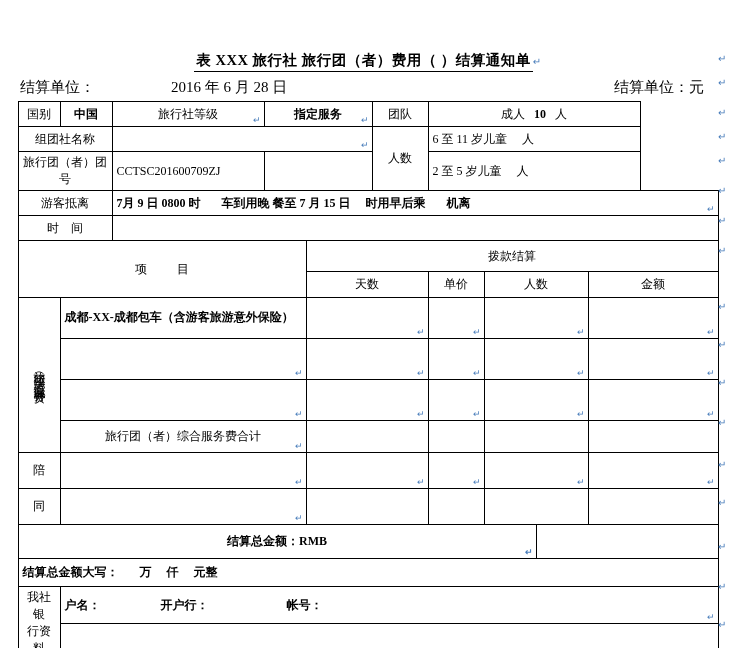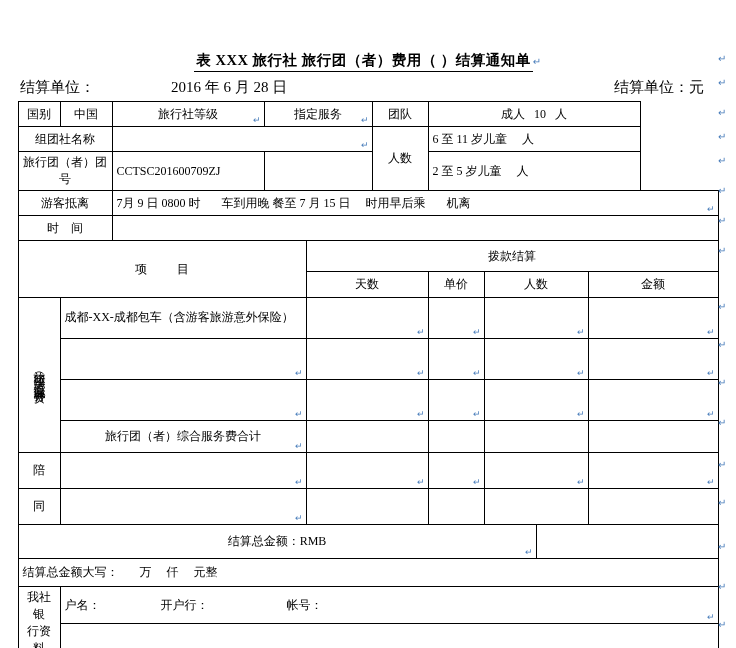--- a/index.html
+++ b/index.html
@@ -62,21 +62,21 @@
     border: 1px solid #000000;
     padding: 2px 4px;
     vertical-align: middle;
     font-size: 12px;
     height: 20px;
     position: relative;
   }
   .c { text-align: center; }
   .l { text-align: left; margin-left: 40px; }
   .r { text-align: center; }
-  .b { font-weight: normal; }
+  .b { font-weight: bold; }
   .vert {
     writing-mode: vertical-rl;
     text-orientation: upright;
     letter-spacing: 2px;
     line-height: 1.1;
     display: inline-block;
     white-space: nowrap;
   }
   .cellmark {
     position: absolute;

